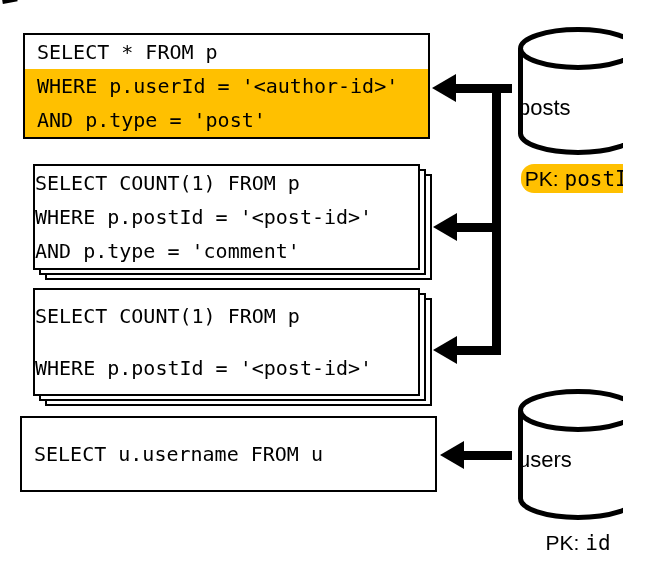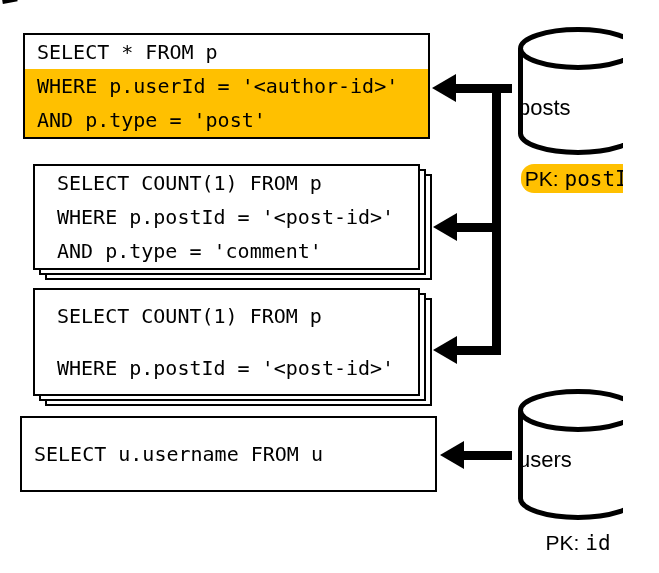--- a/index.html
+++ b/index.html
@@ -37,21 +37,21 @@
     font-family: "DejaVu Sans Mono", "Liberation Mono", monospace;
     font-size: 20px;
     color: var(--ink);
     white-space: pre;
     display: flex;
     align-items: center;
     flex: 1 1 0;
   }
   .hl { background: var(--highlight); }
   .pad12 { padding-left: 12px; }
-  .pad22 { padding-left: 22px; }
+  .pad22 { }
 
   
   .h-line { position: absolute; background: var(--ink); height: 9px; z-index: 4; }
   .v-line { position: absolute; background: var(--ink); width: 9px;  z-index: 4; }
   .arrow-head {
     position: absolute;
     width: 0; height: 0;
     border-top: 14px solid transparent;
     border-bottom: 14px solid transparent;
     border-right: 24px solid var(--ink);

